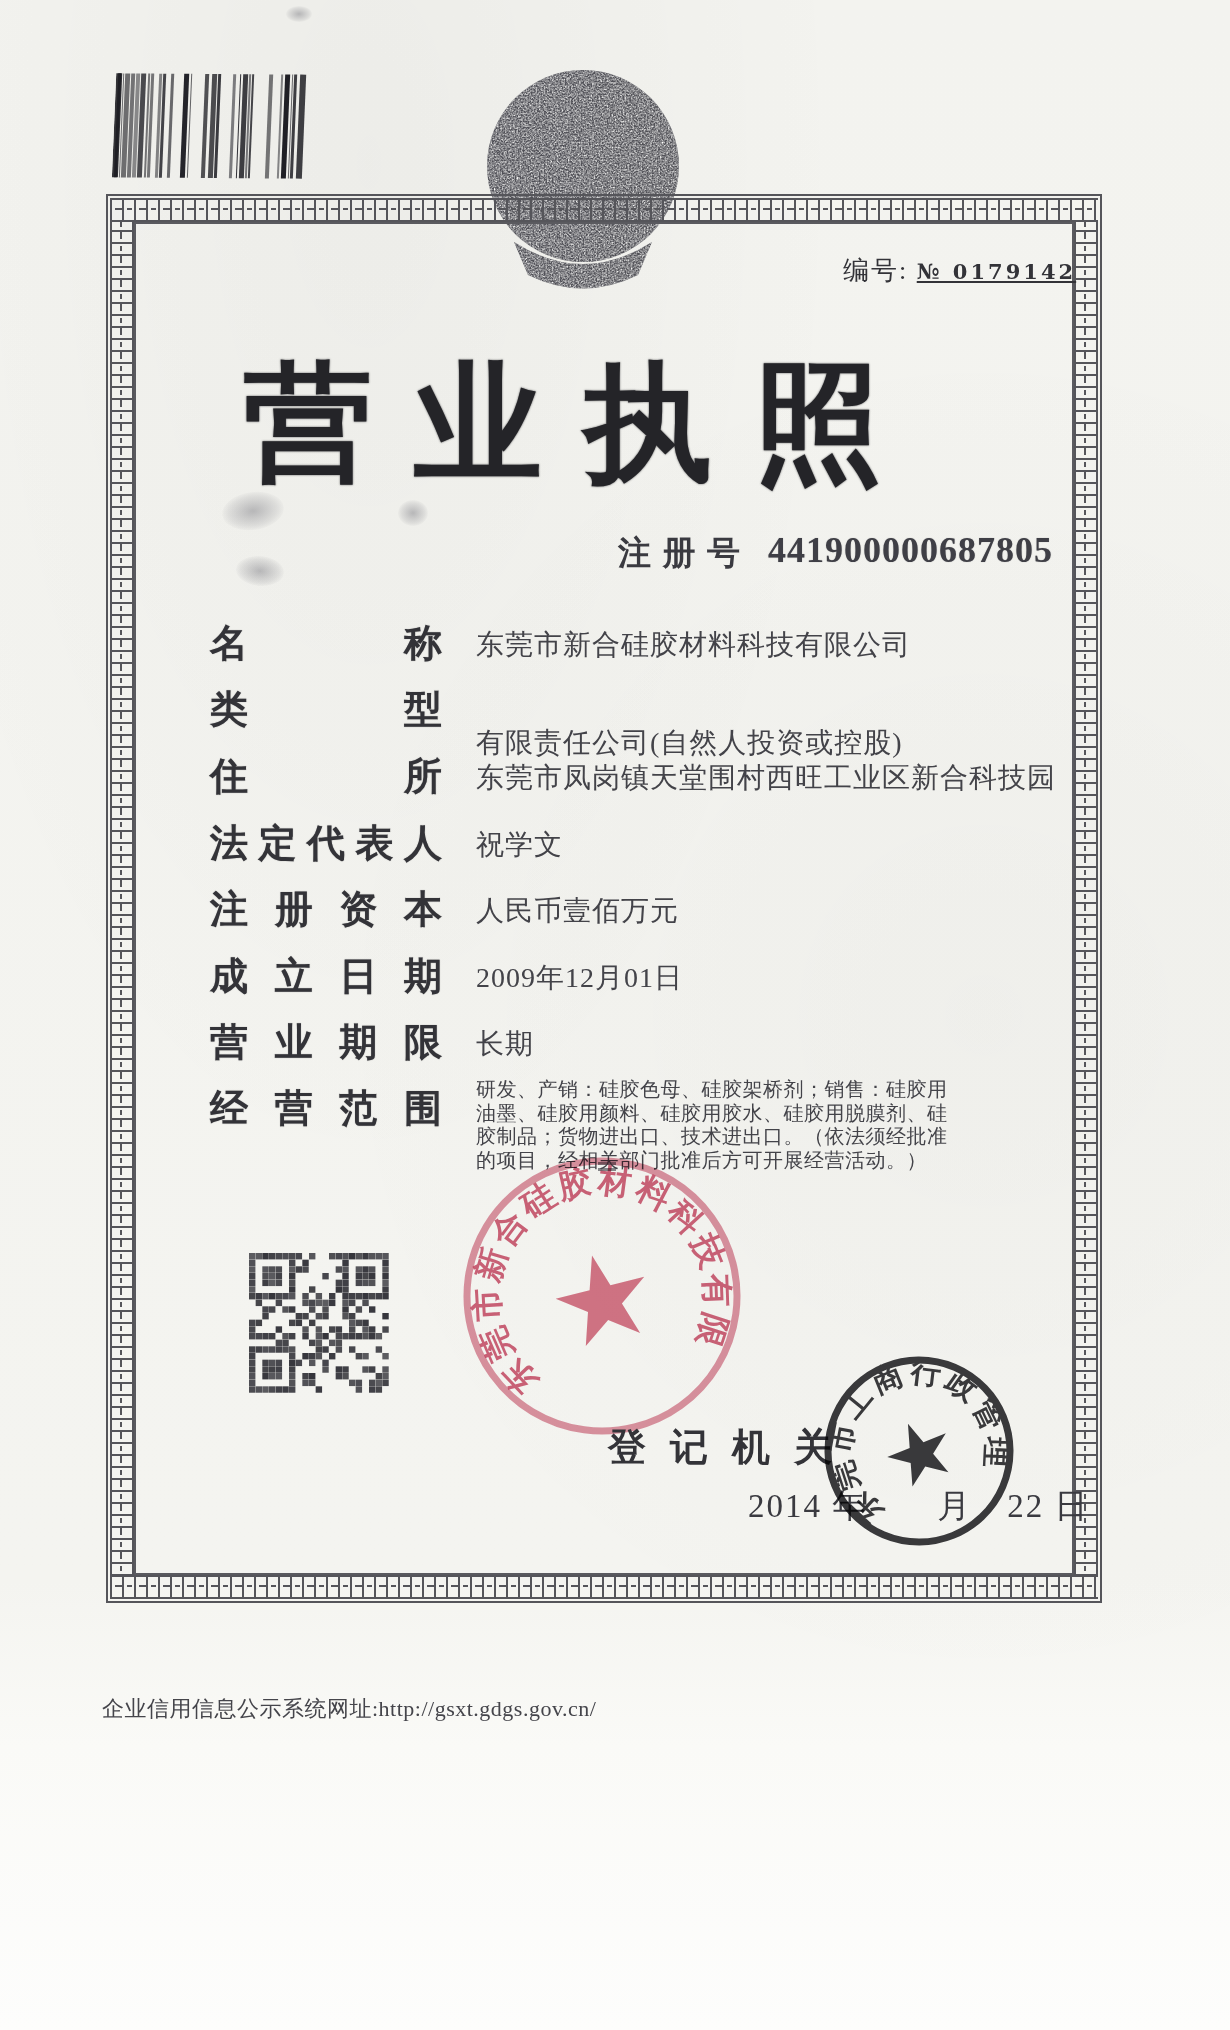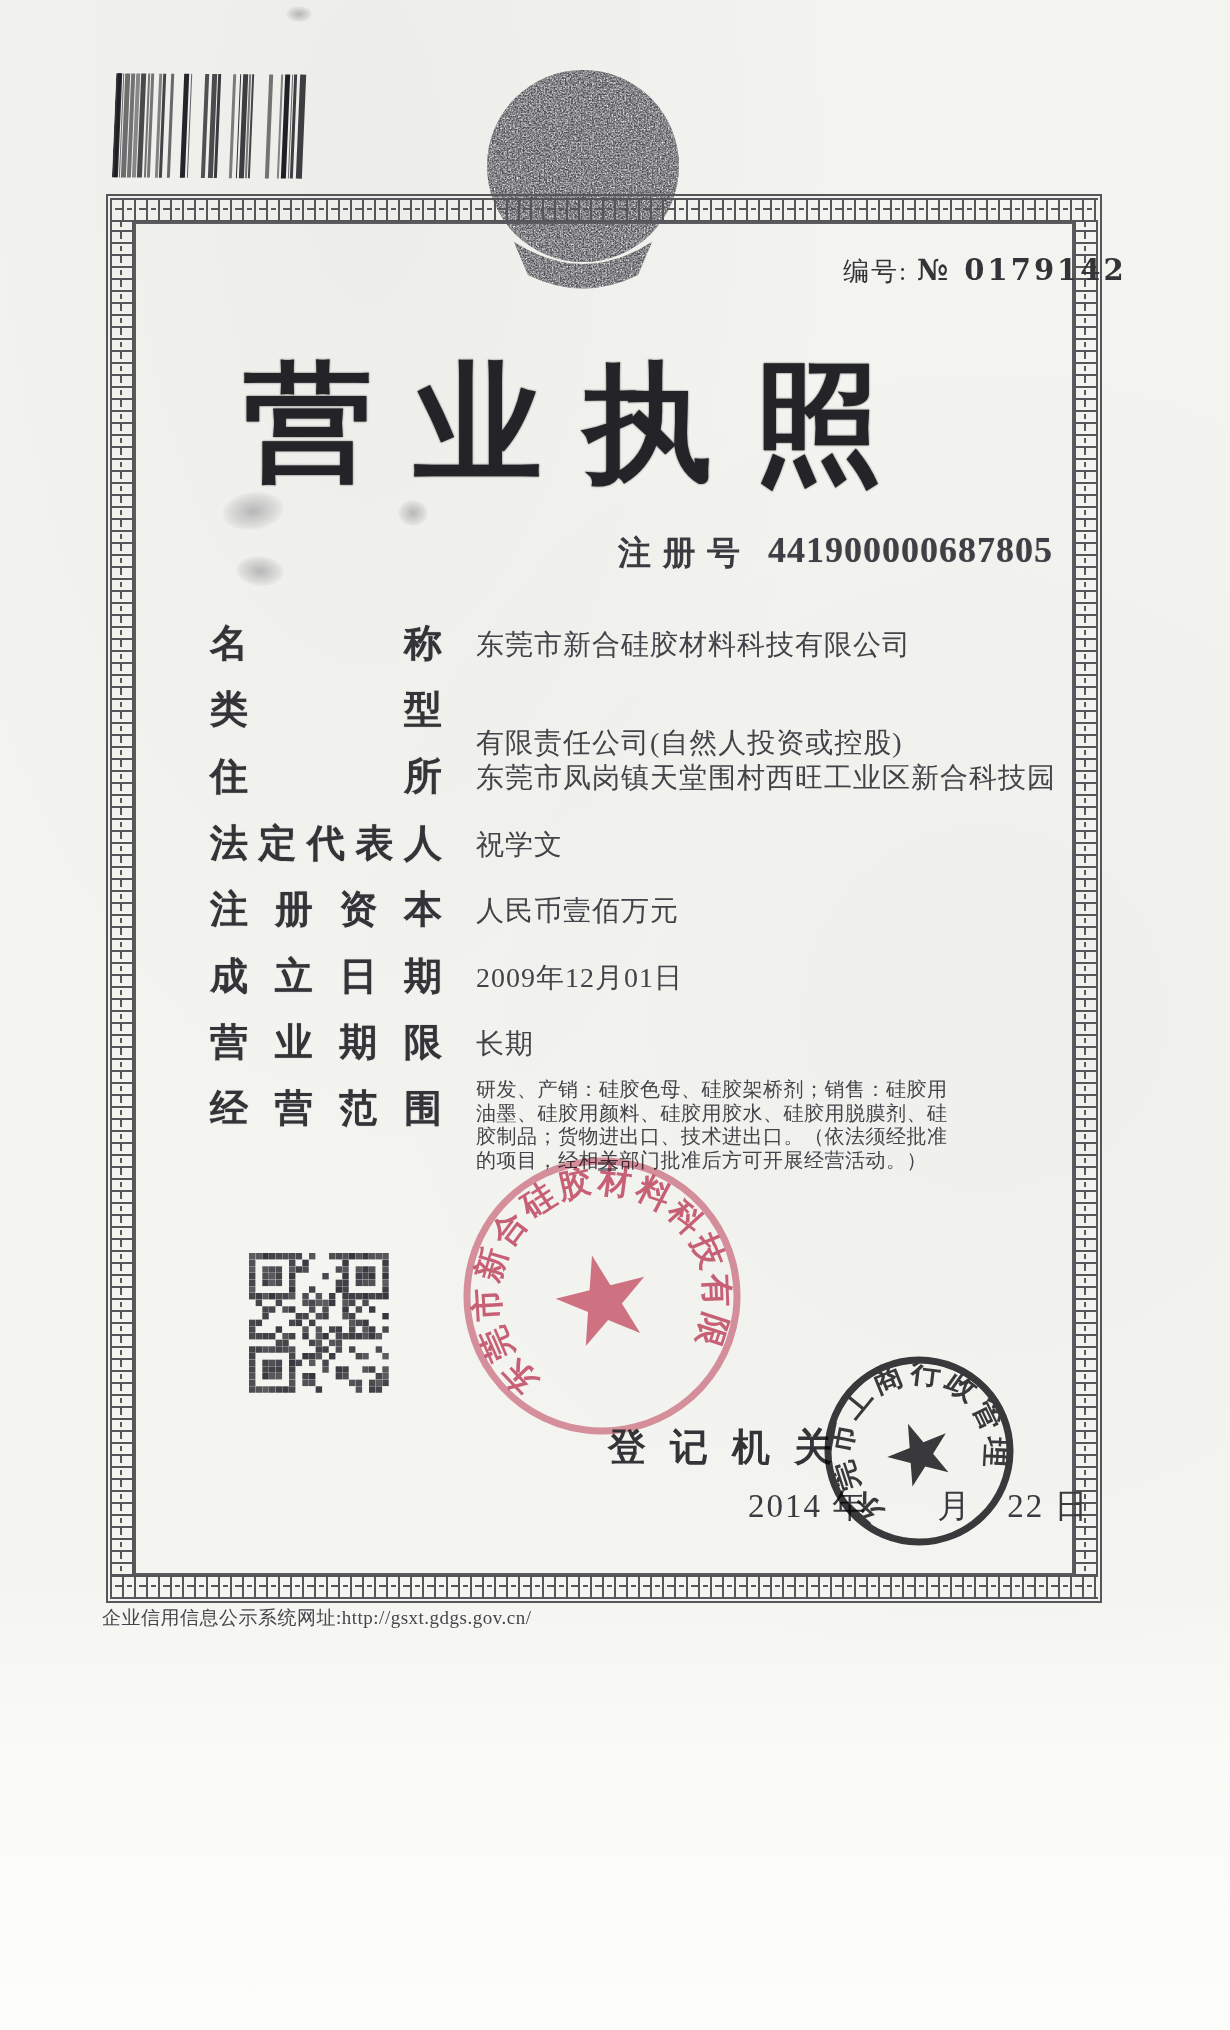--- a/index.html
+++ b/index.html
@@ -27,34 +27,34 @@
   .band-h.top{top:2px;} .band-h.bottom{bottom:2px;}
   .band-v{position:absolute;top:24px;bottom:24px;width:20px;border-left:2px solid #55555a;border-right:2px solid #55555a;
     background-image:
       repeating-linear-gradient(0deg,#55555a 0 2px,transparent 2px 12px,#55555a 12px 14px,transparent 14px 24px),
       repeating-linear-gradient(0deg,transparent 0 5px,#55555a 5px 12px,transparent 12px 17px,#55555a 17px 22px,transparent 22px 24px);
     background-size:100% 24px,2px 24px;background-position:0 0,8px 0;background-repeat:repeat-y,repeat-y;}
   .band-v.left{left:2px;} .band-v.right{right:2px;}
   
   .ink{color:#3c3c40;text-shadow:0 0 1px rgba(60,60,64,.45);font-weight:bold;}
   .serial{left:843px;top:253px;font-size:26px;color:#333338;letter-spacing:2px;white-space:nowrap;}
-  .serial b{font-size:29px;font-family:"DejaVu Serif",serif;letter-spacing:3px;}
+  .serial b{font-size:21px;font-family:"DejaVu Serif",serif;letter-spacing:3px;text-decoration:underline;}
   .license-title{left:244px;top:338px;font-size:128px;font-weight:900;letter-spacing:42px;color:#242428;
     font-family:"Liberation Sans","DejaVu Sans",sans-serif;text-shadow:0 0 2px rgba(30,30,34,.8);white-space:nowrap;text-align:center;}
   .regno-label{left:618px;top:531px;width:122px;display:flex;justify-content:space-between;
     font-size:33px;font-weight:600;color:#3a3a40;font-family:"Liberation Sans",sans-serif;}
   .regno-value{left:768px;top:529px;font-size:36px;color:#3f3f46;letter-spacing:1px;font-family:"Liberation Serif",serif;}
   .flabel{left:210px;width:232px;display:flex;justify-content:space-between;
     font-size:38px;font-weight:600;color:#333338;font-family:"Liberation Sans",sans-serif;text-shadow:0 0 1px rgba(40,40,44,.5);}
   .fvalue{left:476px;font-size:28px;color:#434349;white-space:nowrap;letter-spacing:1px;}
   .fvalue.scope{white-space:normal;width:482px;font-size:20px;line-height:23.5px;letter-spacing:.5px;}
   .registrar-label{left:608px;top:1422px;width:224px;display:flex;justify-content:space-between;
     font-size:38px;font-weight:600;color:#333338;font-family:"Liberation Sans",sans-serif;}
   .issue-date{left:748px;top:1484px;font-size:33px;color:#3a3a40;letter-spacing:2px;white-space:nowrap;}
-  .footer-left{left:102px;top:1605px;font-size:19px;color:#45454b;letter-spacing:.5px;}
+  .footer-left{left:102px;top:1694px;font-size:22px;color:#45454b;letter-spacing:.5px;}
   .footer-right{left:712px;top:1604px;font-size:25px;color:#38383e;letter-spacing:1.5px;}
   
   .seal{mix-blend-mode:multiply;}
   
   .smudge{position:absolute;border-radius:50%;
     background:radial-gradient(ellipse,rgba(90,90,100,.38) 0%,rgba(90,90,100,.12) 55%,rgba(90,90,100,0) 75%);}
   .equals-mark{position:absolute;width:18px;height:12px;opacity:.65;
     background:repeating-linear-gradient(180deg,#4a4a50 0 3px,transparent 3px 6px);}
 </style>
 </head>

